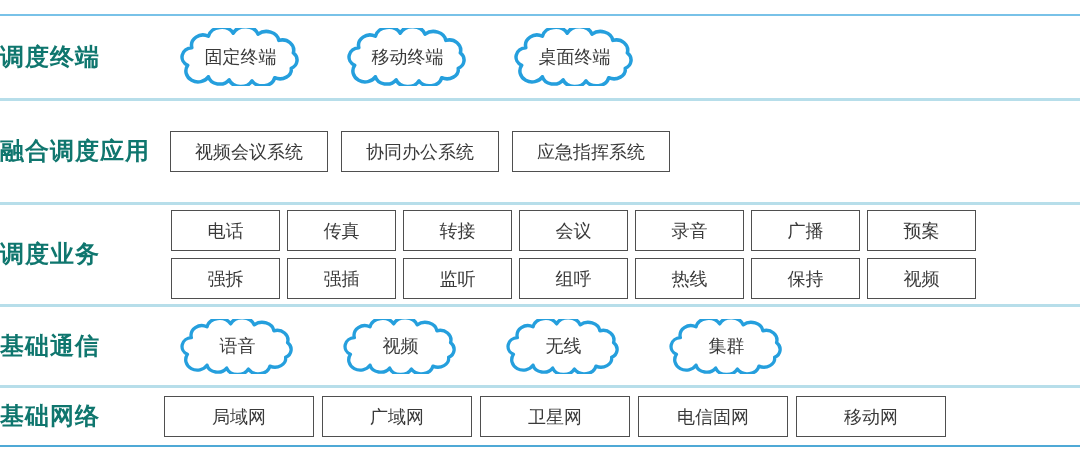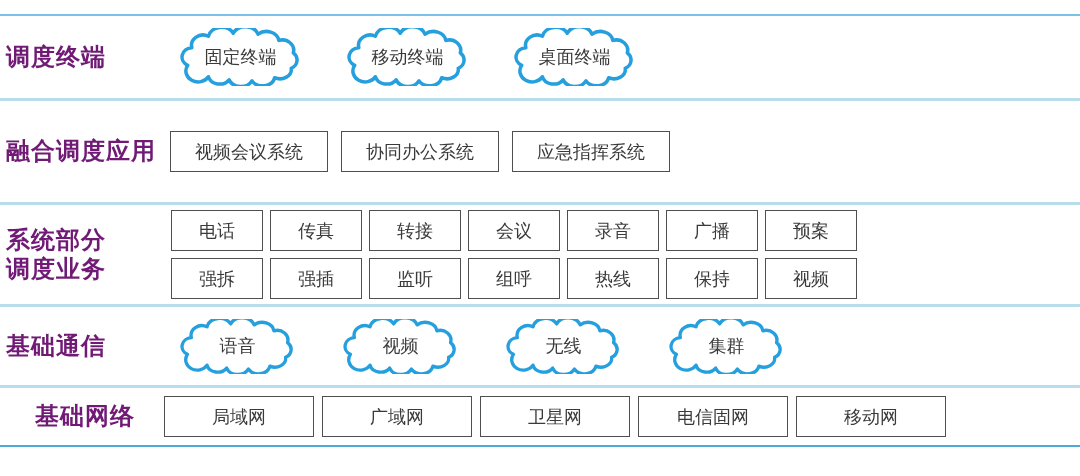--- a/index.html
+++ b/index.html
@@ -12,33 +12,33 @@
     font-family:"Liberation Sans","DejaVu Sans",sans-serif;
     overflow:hidden;
   }
   .section{
     display:flex;
     align-items:center;
     box-sizing:border-box;
     border-top:3px solid #b7deea;
   }
   .section.first{border-top:2px solid #79c2e8;}
-  .section.last{border-bottom:2px solid #4fa9d6;text-align:center;}
+  .section.last{border-bottom:2px solid #4fa9d6;}
   .sec-terminals{height:84px;}
   .sec-applications{height:104px;}
   .sec-services{height:102px;}
   .sec-communications{height:81px;}
   .sec-networks{height:62px;}
 
   .layer-label{
     width:164px;
     flex:0 0 164px;
-    padding-left:6px;
-    box-sizing:border-box;
-    color:#701a75;
+    padding-left:0;
+    box-sizing:border-box;
+    color:#0f766e;
     font-size:24px;
     font-weight:bold;
     letter-spacing:1px;
     line-height:1.18;
   }
   .content{
     display:flex;
     align-items:center;
   }
   .content.col{
@@ -52,21 +52,21 @@
     background:#ffffff;
     height:41px;
     display:flex;
     align-items:center;
     justify-content:center;
     color:#3a3a3a;
     font-size:18px;
     white-space:nowrap;
   }
   .box.app{width:158px;}
-  .box.svc{width:92px;}
+  .box.svc{width:109px;}
   .box.net{width:150px;}
   .boxrow{display:flex;}
   .boxrow.apps{gap:13px;}
   .boxrow.svcs{gap:7px;}
   .boxrow.nets{gap:8px;}
   .rowgap{margin-top:7px;}
 
   .cloud{
     position:relative;
     flex:0 0 auto;
@@ -140,21 +140,20 @@
       <div class="boxrow apps">
         <div class="box app">视频会议系统</div>
         <div class="box app">协同办公系统</div>
         <div class="box app">应急指挥系统</div>
       </div>
     </div>
   </div>
 
   <div class="section sec-services">
     <div class="layer-label">
-      <div>系统部分</div>
       <div>调度业务</div>
     </div>
     <div class="content col svcs-col">
       <div class="boxrow svcs">
         <div class="box svc">电话</div>
         <div class="box svc">传真</div>
         <div class="box svc">转接</div>
         <div class="box svc">会议</div>
         <div class="box svc">录音</div>
         <div class="box svc">广播</div>

